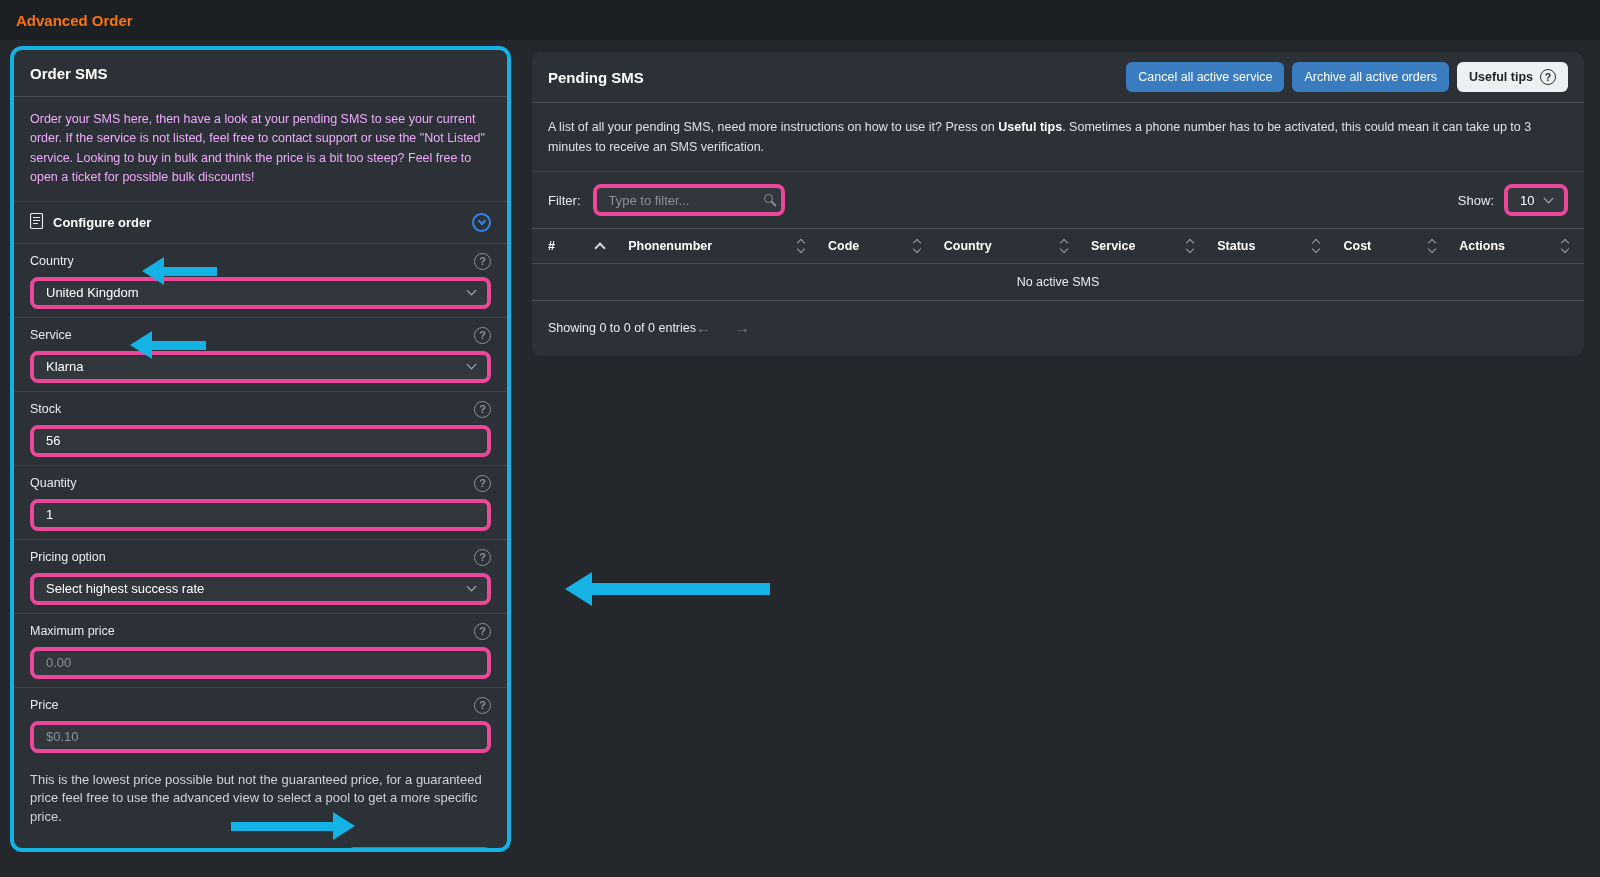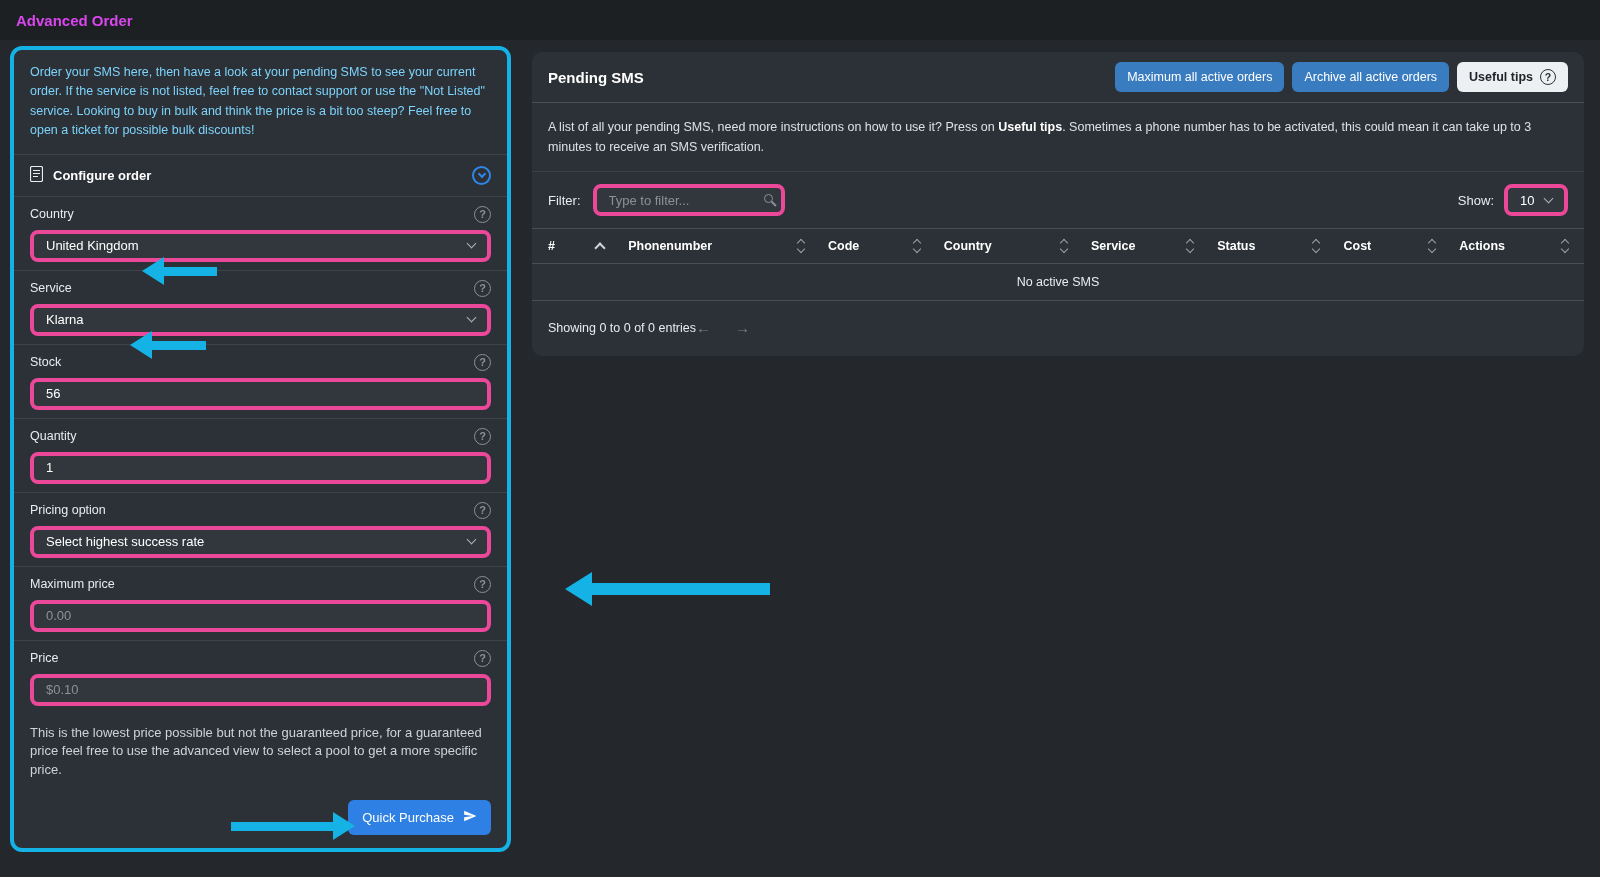--- a/index.html
+++ b/index.html
@@ -6,42 +6,42 @@
   body {
     background: #24282c;
     font-family: "Liberation Sans", sans-serif;
     color: #e9ecef;
   }
   .page { position: relative; width: 1600px; height: 877px; overflow: hidden; }
 
   
   .topbar {
     height: 40px; background: #1d2023; display: flex; align-items: center;
-    padding: 0 16px; font-size: 15px; font-weight: 700; color: #d946ef;
+    padding: 0 16px; font-size: 15px; font-weight: 700; color: #f97316;
   }
 
   
   .card { position: absolute; background: #2b3136; border-radius: 10px; }
   .order-card {
     left: 10px; top: 46px; width: 501px; height: 806px;
     border: 4px solid #15b2e5; border-radius: 12px;
     display: flex; flex-direction: column; overflow: hidden;
   }
   .pending-card { left: 532px; top: 52px; width: 1052px; }
 
   .card-header {
     display: flex; align-items: center; justify-content: space-between;
     padding: 10px 16px; border-bottom: 1px solid rgba(255,255,255,.14);
     min-height: 47px;
   }
   .card-title { font-size: 15px; font-weight: 700; color: #fff; }
 
   
   .order-desc {
-    padding: 13px 16px; font-size: 12.5px; line-height: 1.55; color: #7dd3fc;
+    padding: 13px 16px; font-size: 12.5px; line-height: 1.55; color: #f0abfc;
     border-bottom: 1px solid rgba(255,255,255,.09);
   }
   .configure-row {
     display: flex; justify-content: space-between; align-items: center;
     padding: 11px 16px; border-bottom: 1px solid rgba(255,255,255,.09);
   }
   .configure-left { display: flex; align-items: center; gap: 10px; font-weight: 700; font-size: 13px; color: #fff; }
   .collapse-icon {
     width: 19px; height: 19px; border-radius: 50%; border: 2px solid #2f86e8;
     display: flex; align-items: center; justify-content: center; cursor: pointer;
@@ -148,20 +148,23 @@
 </head>
 <body>
 
 <div class="page">
 
   <div class="topbar">
     <span>Advanced Order</span>
   </div>
 
   <div class="card order-card">
+    <div class="card-header">
+      <span class="card-title">Order SMS</span>
+    </div>
 
     <div class="order-desc">Order your SMS here, then have a look at your pending SMS to see your current order. If the service is not listed, feel free to contact support or use the "Not Listed" service. Looking to buy in bulk and think the price is a bit too steep? Feel free to open a ticket for possible bulk discounts!</div>
 
     <div class="configure-row">
       <span class="configure-left">
         <span>
           <svg width="13" height="16" viewBox="0 0 13 16">
               <rect x="0.5" y="0.5" width="12" height="15" rx="1.5" fill="none" stroke="#e9ecef" stroke-width="1.2"></rect>
               <line x1="3" y1="4.5" x2="10" y2="4.5" stroke="#e9ecef" stroke-width="1.2"></line>
               <line x1="3" y1="7.5" x2="10" y2="7.5" stroke="#e9ecef" stroke-width="1.2"></line>
@@ -250,21 +253,21 @@
             </svg>
         </span>
       </button>
     </div>
   </div>
 
   <div class="card pending-card">
     <div class="card-header">
       <span class="card-title">Pending SMS</span>
       <span class="header-buttons">
-        <button class="btn-blue">Maximum all active orders</button>
+        <button class="btn-blue">Cancel all active service</button>
         <button class="btn-blue">Archive all active orders</button>
         <button class="btn-light">
           <span>Useful tips</span>
           <span class="tips-q">?</span>
         </button>
       </span>
     </div>
 
     <div class="pending-desc">
       <span>A list of all your pending SMS, need more instructions on how to use it? Press on </span><b>Useful tips</b><span>. Sometimes a phone number has to be activated, this could mean it can take up to 3 minutes to receive an SMS verification.</span>

